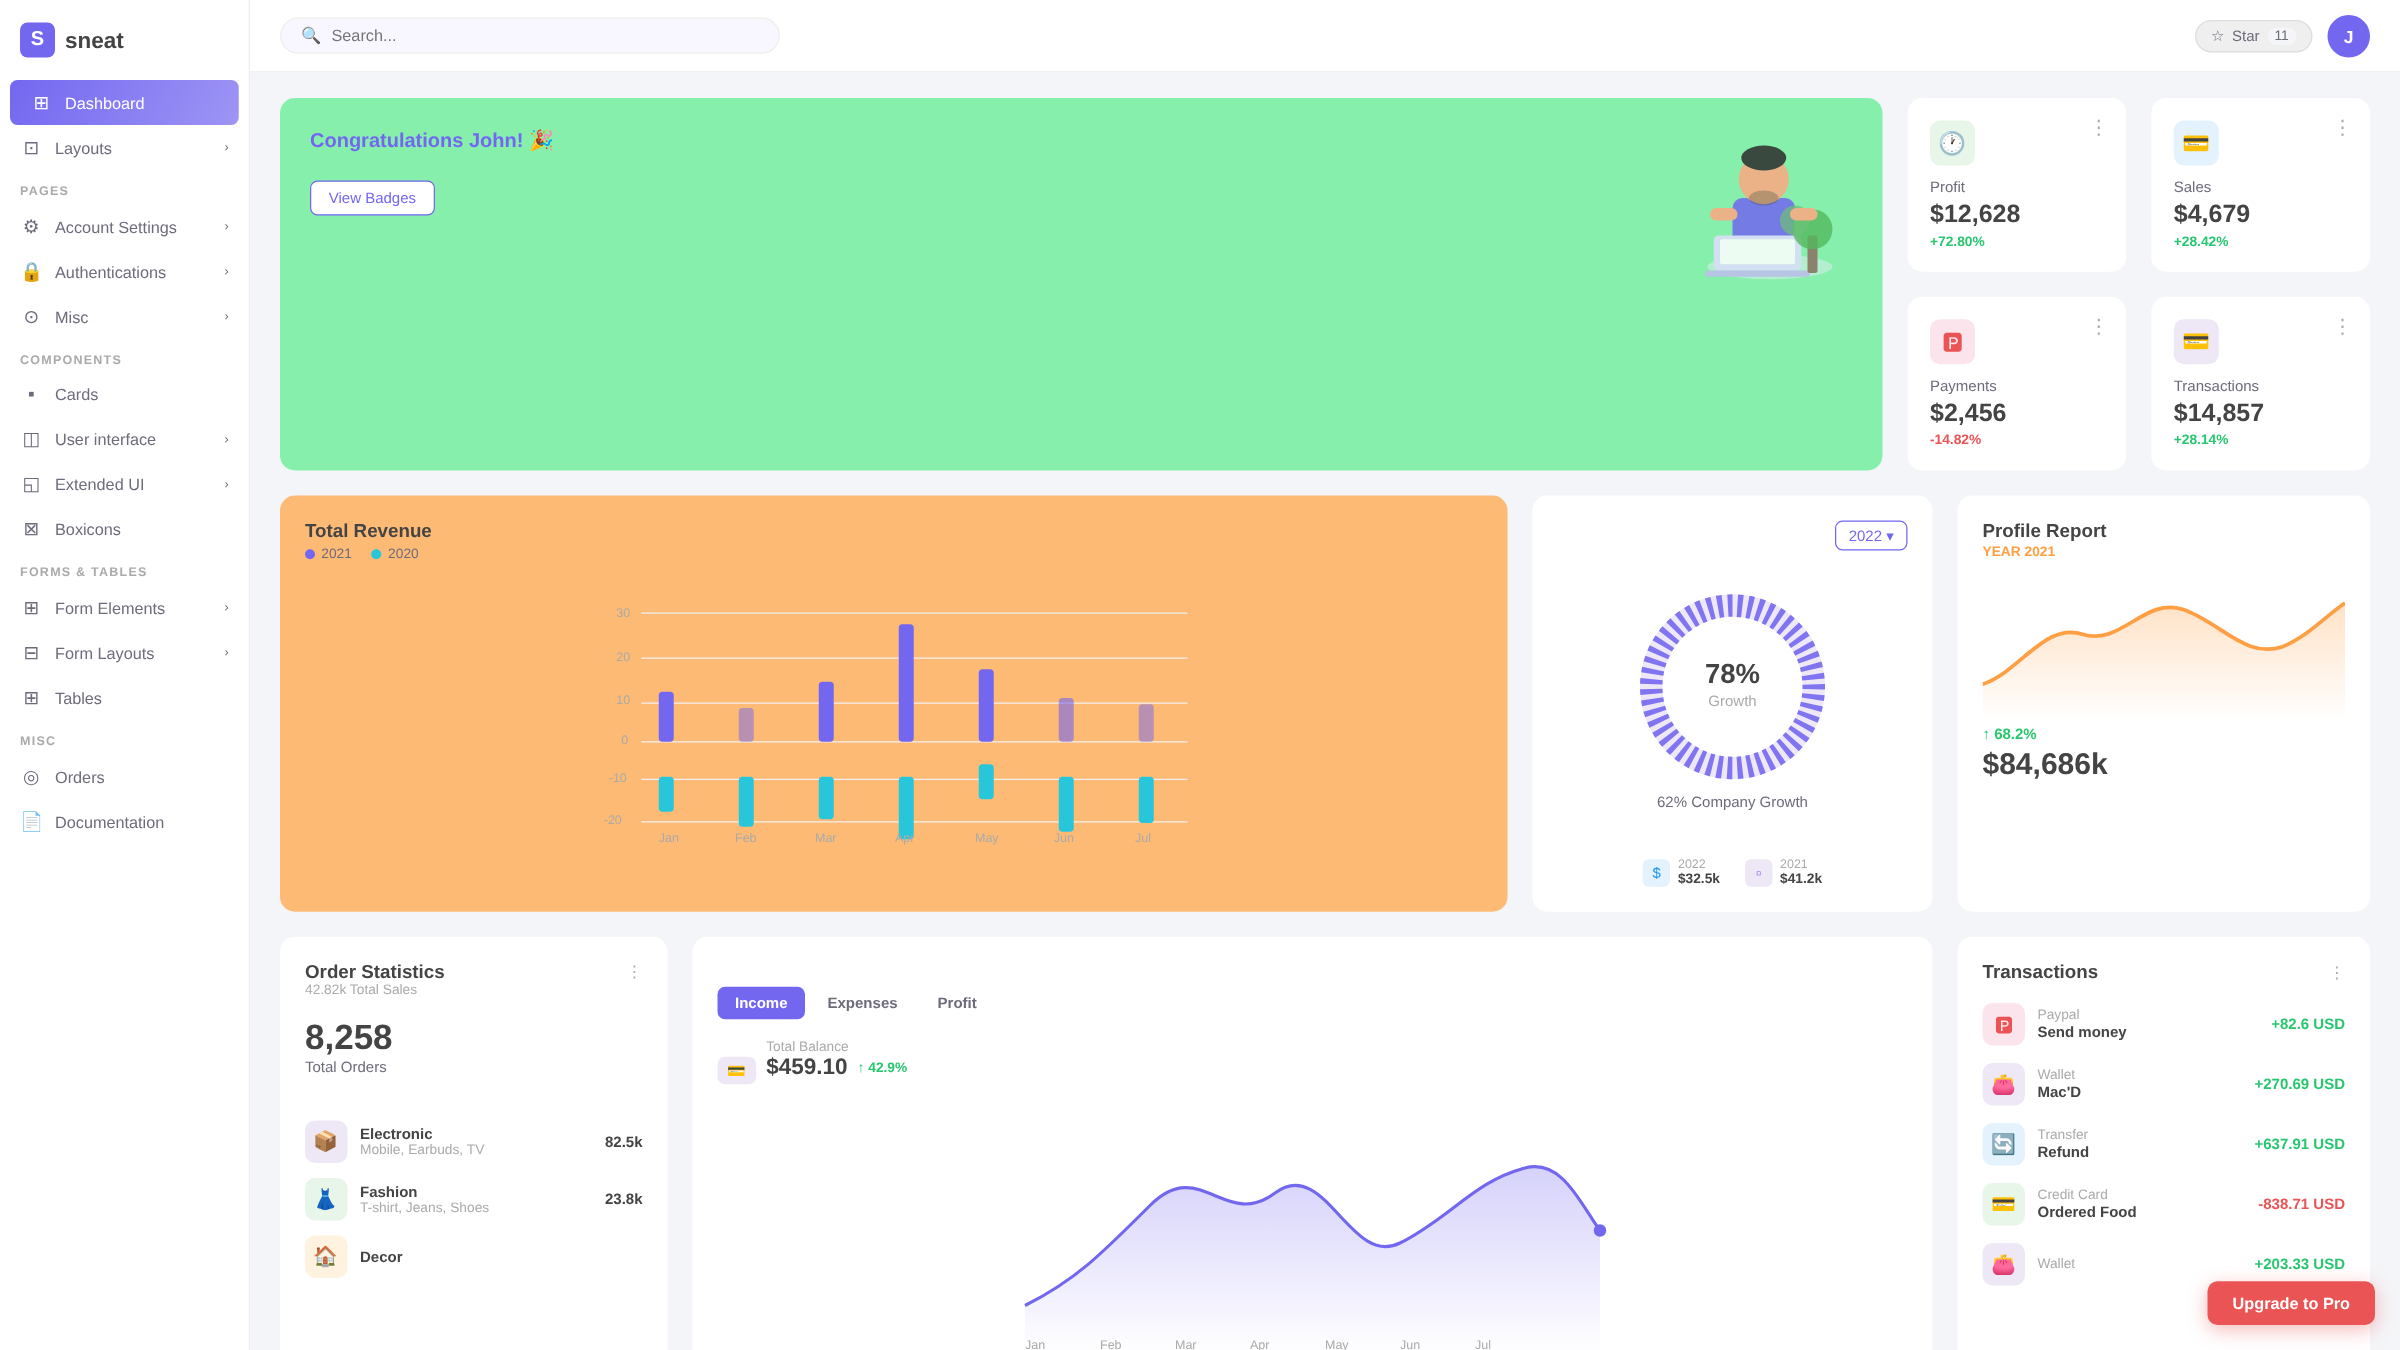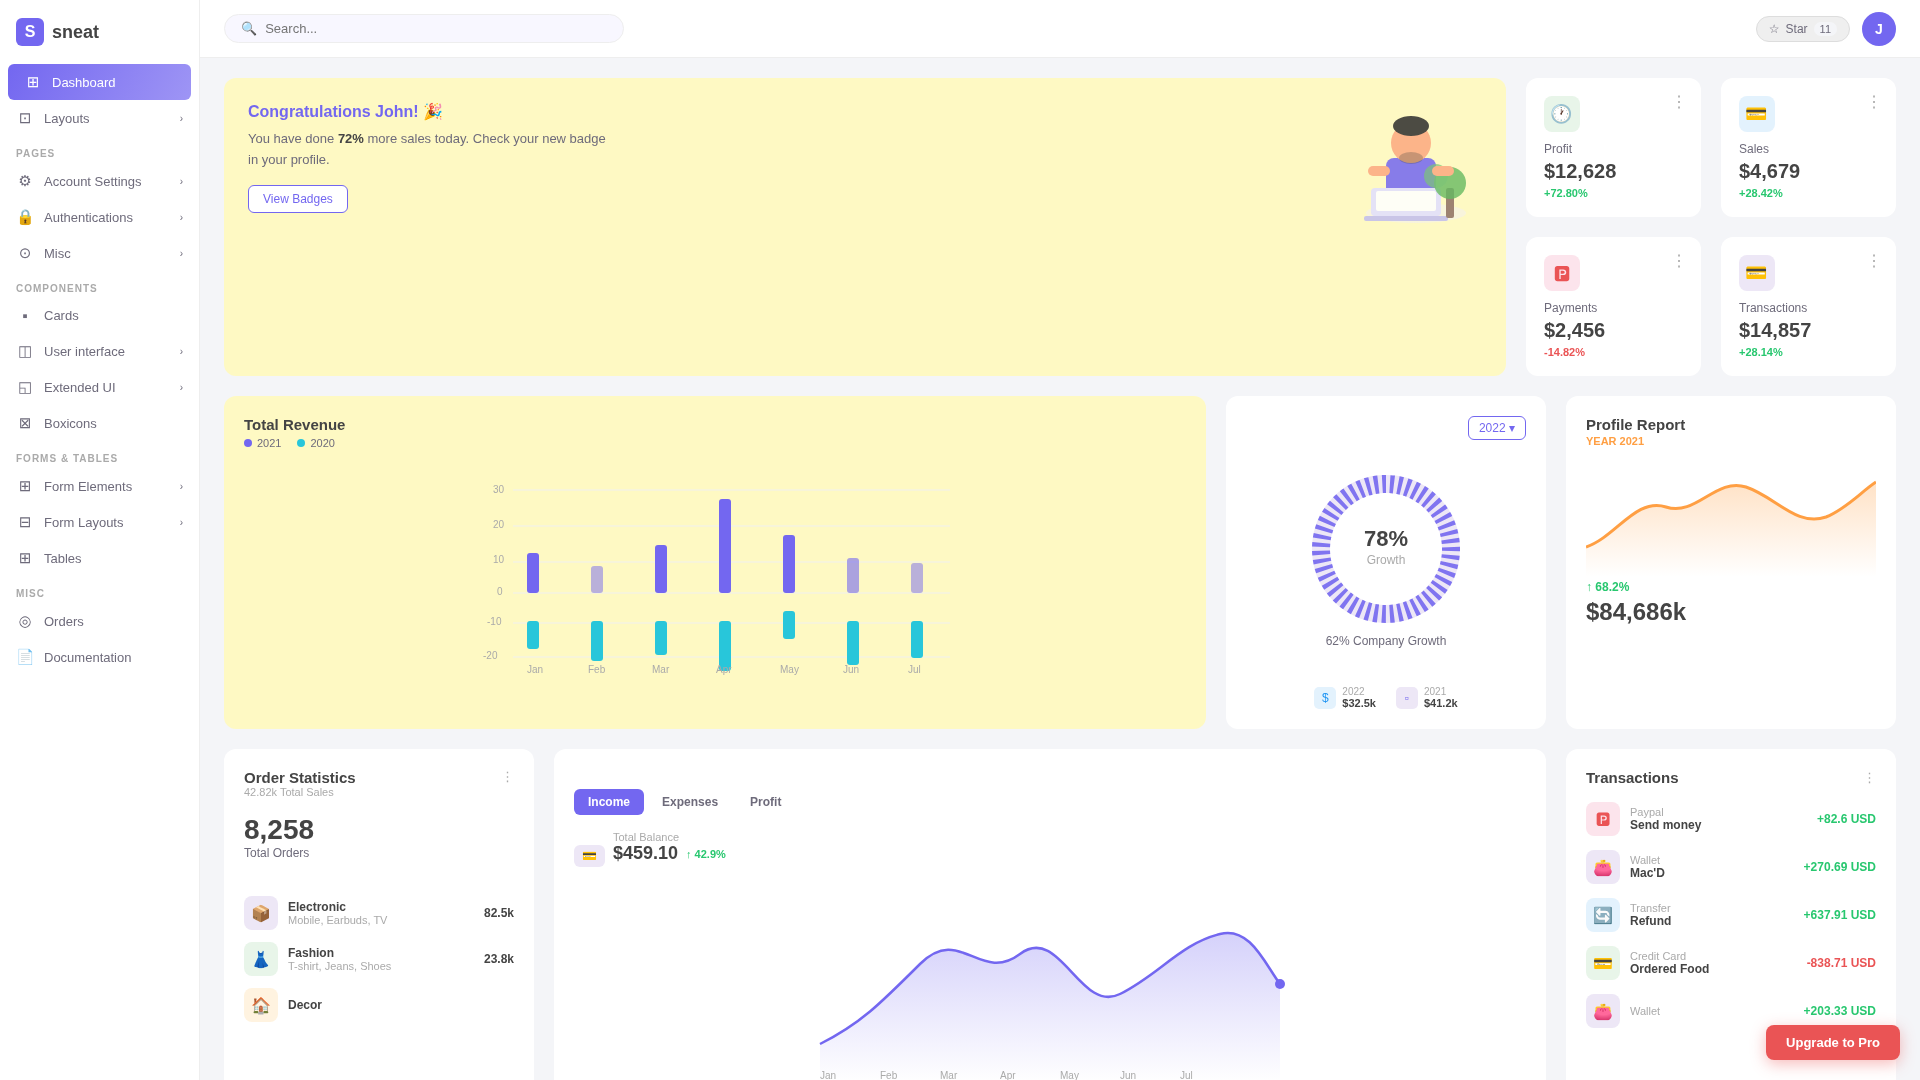--- a/index.html
+++ b/index.html
@@ -26,39 +26,39 @@
     .topbar-right { margin-left: auto; display: flex; align-items: center; gap: 12px; }
     .star-btn { display: flex; align-items: center; gap: 6px; border: 1px solid #ddd; border-radius: 20px; padding: 5px 12px; font-size: 12px; color: #6e6b7b; cursor: pointer; }
     .star-count { background: #f4f5f8; border-radius: 10px; padding: 1px 6px; font-size: 11px; }
     .avatar { width: 34px; height: 34px; border-radius: 50%; background: #7367f0; overflow: hidden; border: 2px solid #7367f0; }
 
     
     .dashboard { flex: 1; overflow-y: auto; padding: 20px 24px; display: flex; flex-direction: column; gap: 20px; }
     .dashboard-grid { display: grid; grid-template-columns: 1fr 175px 175px; gap: 20px; }
 
     
-    .welcome-card { background: #fef9c3; border-radius: 12px; padding: 24px; position: relative; overflow: hidden; }
+    .welcome-card { background: #86efac; border-radius: 12px; padding: 24px; position: relative; overflow: hidden; }
     .welcome-title { color: #7367f0; font-size: 16px; font-weight: 700; margin-bottom: 8px; }
     .welcome-text { color: #6e6b7b; font-size: 13px; line-height: 1.6; max-width: 360px; }
     .welcome-text strong { color: #444; }
     .view-badges-btn { margin-top: 14px; border: 1px solid #7367f0; color: #7367f0; background: #fff; padding: 6px 14px; border-radius: 6px; font-size: 12px; cursor: pointer; }
     .welcome-illustration { position: absolute; right: 20px; top: 10px; font-size: 90px; opacity: 0.85; }
 
     
     .stat-card { background: #fff; border-radius: 12px; padding: 18px; position: relative; }
     .stat-card-menu { position: absolute; top: 14px; right: 14px; color: #aaa; cursor: pointer; font-size: 16px; }
     .stat-icon { width: 36px; height: 36px; border-radius: 8px; display: flex; align-items: center; justify-content: center; font-size: 18px; margin-bottom: 10px; }
     .stat-label { font-size: 12px; color: #6e6b7b; margin-bottom: 4px; }
     .stat-value { font-size: 20px; font-weight: 700; color: #444; margin-bottom: 4px; }
     .stat-change { font-size: 11px; font-weight: 600; }
     .stat-change.up { color: #28c76f; }
     .stat-change.down { color: #ea5455; }
 
     
-    .chart-card { background: #fef9c3; border-radius: 12px; padding: 20px; }
+    .chart-card { background: #fdba74; border-radius: 12px; padding: 20px; }
     .chart-card-title { font-size: 15px; font-weight: 700; color: #444; margin-bottom: 4px; }
     .chart-legend { display: flex; gap: 16px; margin-bottom: 14px; }
     .legend-item { display: flex; align-items: center; gap: 5px; font-size: 11px; color: #6e6b7b; }
     .legend-dot { width: 8px; height: 8px; border-radius: 50%; }
 
     
     .growth-card { background: #fff; border-radius: 12px; padding: 20px; display: flex; flex-direction: column; align-items: center; }
     .year-selector { border: 1px solid #7367f0; color: #7367f0; background: #fff; padding: 4px 10px; border-radius: 6px; font-size: 12px; cursor: pointer; margin-bottom: 16px; }
     .growth-footer { display: flex; gap: 20px; margin-top: 10px; width: 100%; justify-content: center; }
     .growth-foot-item { display: flex; align-items: center; gap: 6px; font-size: 11px; color: #6e6b7b; }
@@ -223,23 +223,20 @@
     </div>
   </div>
 
   <div class="dashboard">
 
     <div class="dashboard-grid">
 
       <div class="welcome-card">
         <div class="welcome-title">
           <span>Congratulations John! 🎉</span>
-        </div>
-        <div class="welcome-text">
-          You have done <strong>72%</strong> more sales today. Check your new badge in your profile.
         </div>
         <button class="view-badges-btn">View Badges</button>
         <div class="welcome-illustration">
           <svg width="160" height="140" viewBox="0 0 160 140" fill="none">
             <ellipse cx="90" cy="125" rx="50" ry="10" fill="#f0edff" opacity="0.5"></ellipse>
 
             <rect x="60" y="70" width="50" height="55" rx="8" fill="#7367f0"></rect>
 
             <circle cx="85" cy="55" r="20" fill="#fca880"></circle>
 

